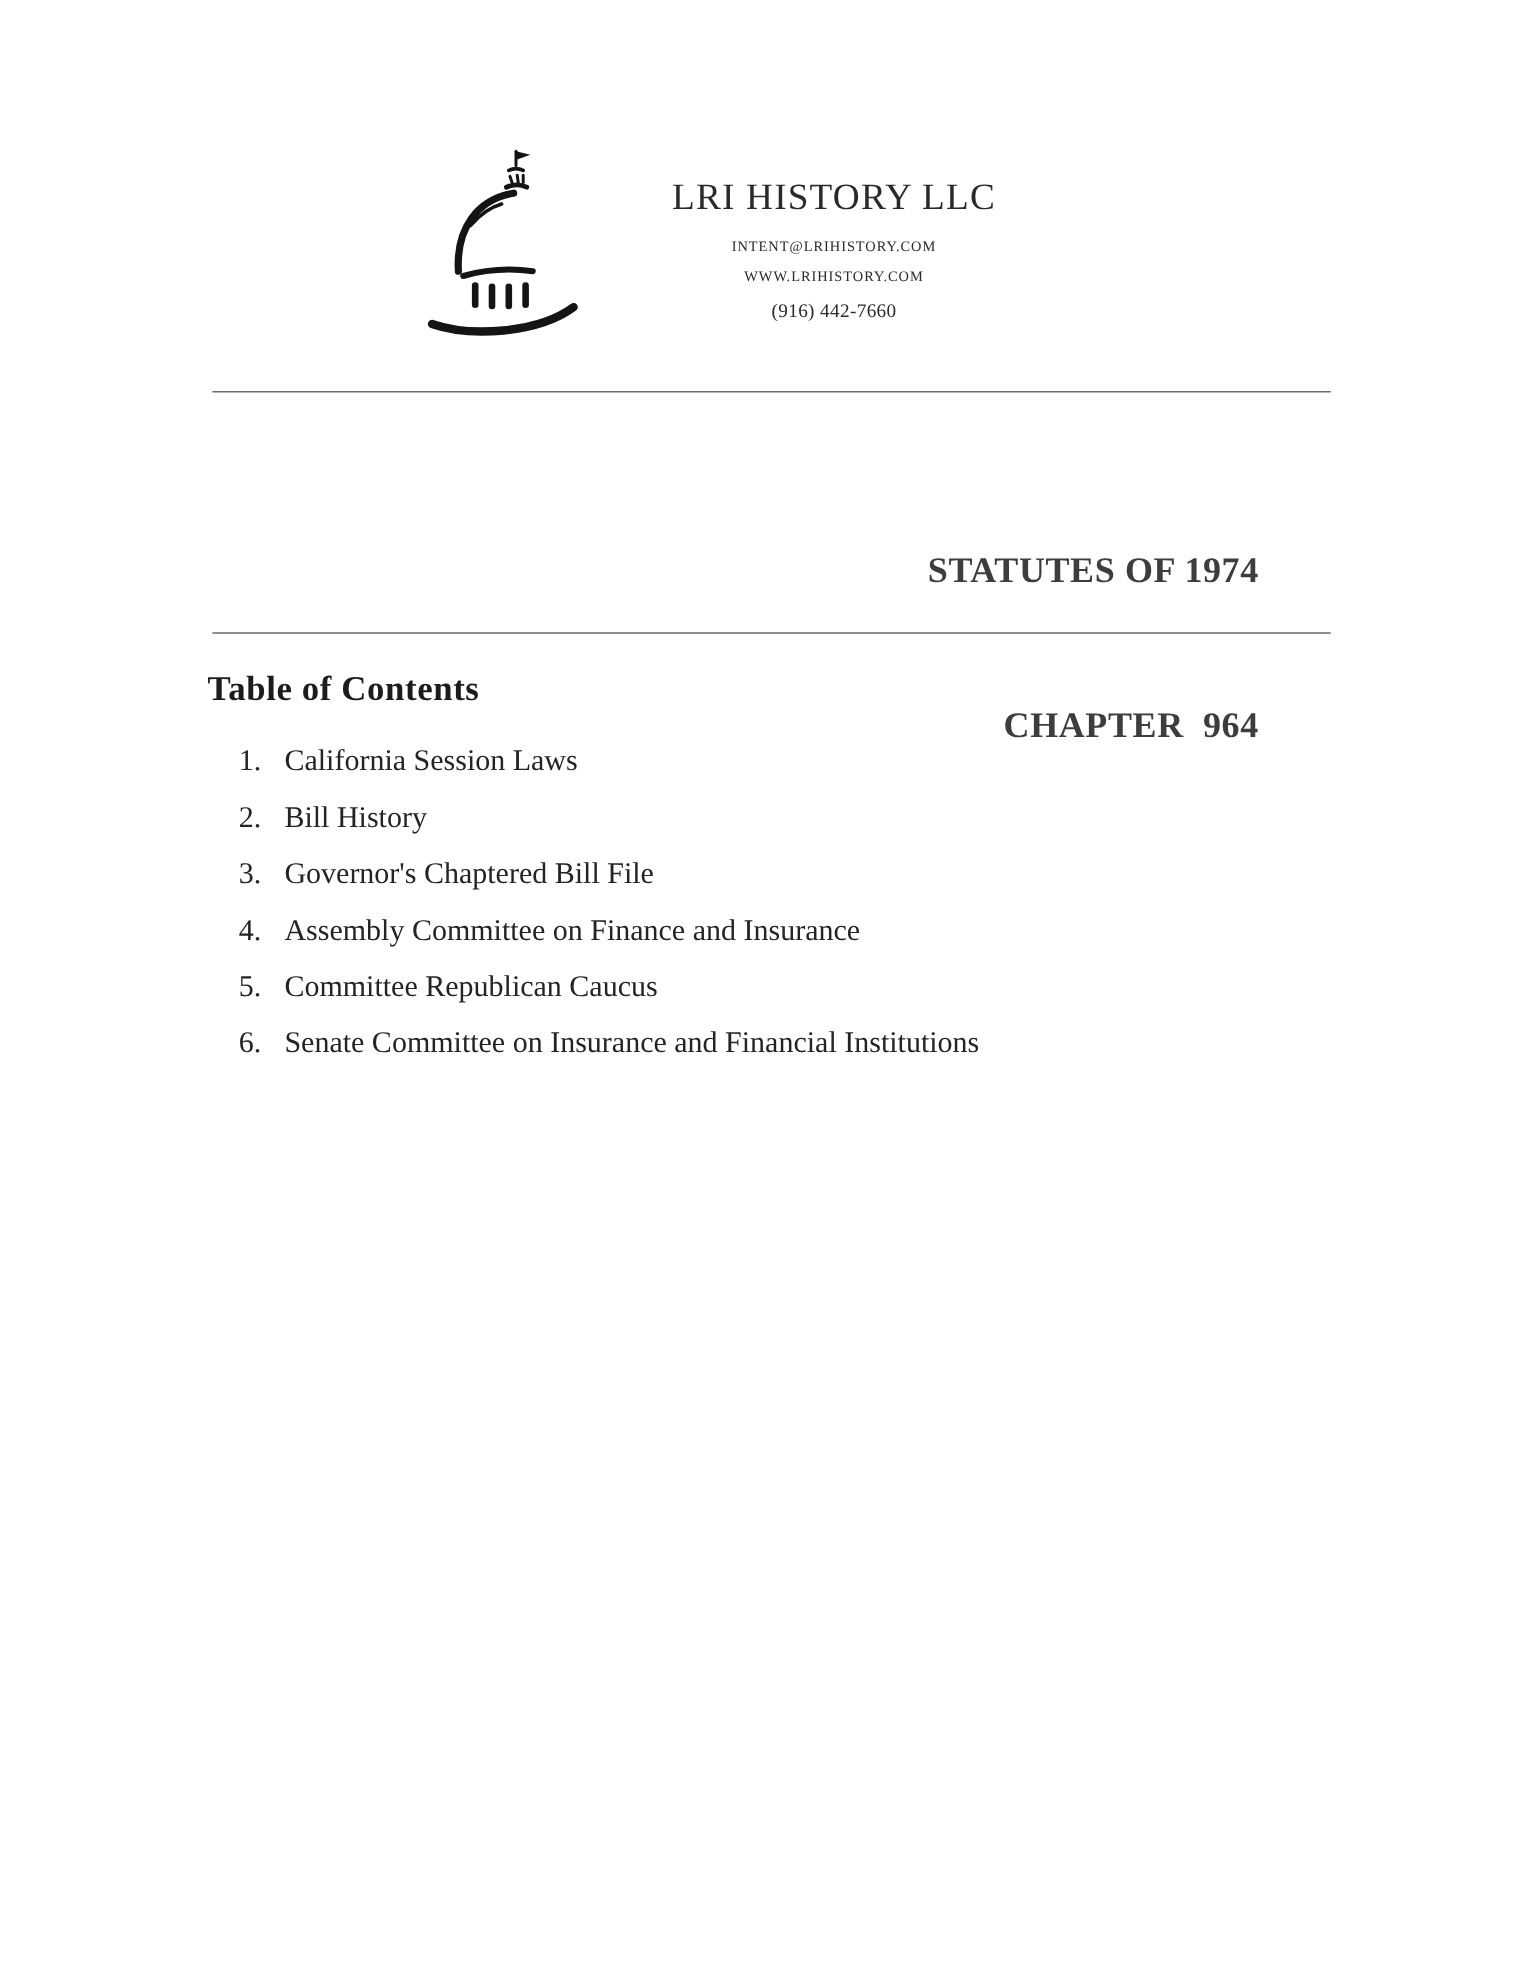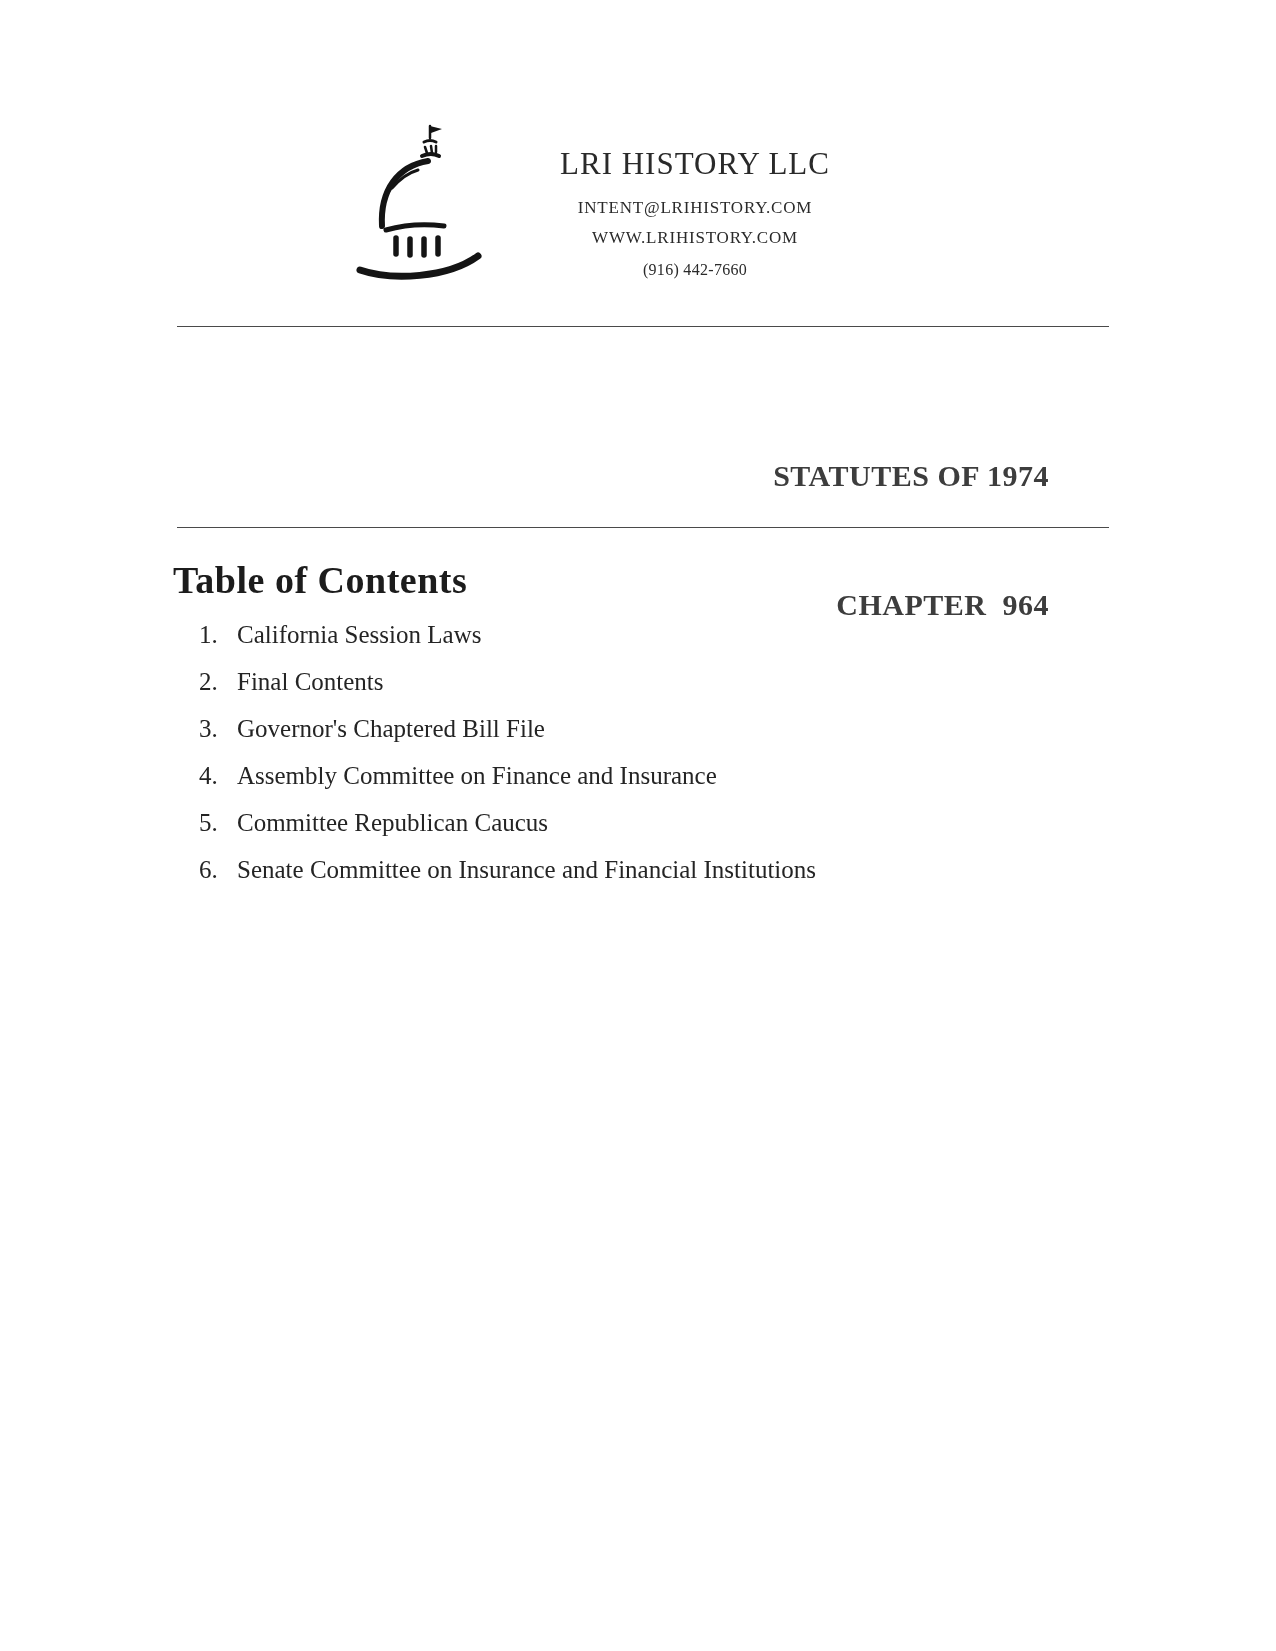--- a/index.html
+++ b/index.html
@@ -39,21 +39,21 @@
     text-align: center;
   }
   .company-name {
     font-size: 31px;
     letter-spacing: 1px;
     color: #2a2a2a;
     margin-bottom: 16px;
     white-space: nowrap;
   }
   .contact-line {
-    font-size: 17px;
+    font-size: 12px;
     letter-spacing: 0.8px;
     color: #2a2a2a;
     margin-bottom: 10px;
     white-space: nowrap;
   }
   .phone-line {
     font-size: 16px;
     letter-spacing: 0.3px;
     color: #2a2a2a;
     white-space: nowrap;
@@ -84,21 +84,21 @@
     line-height: 43px;
     letter-spacing: 0.5px;
     white-space: pre-wrap;
   }
 
   
   .toc-heading {
     position: absolute;
     top: 558px;
     left: 116px;
-    font-size: 38px;
+    font-size: 29px;
     font-weight: bold;
     color: #1c1c1c;
     letter-spacing: 0.5px;
   }
   .toc-list {
     position: absolute;
     top: 622px;
     left: 142px;
     width: 900px;
     list-style: none;
@@ -165,21 +165,21 @@
 
   <div class="toc-heading">Table of Contents</div>
 
   <ul class="toc-list">
     <li class="toc-item">
       <span class="toc-num">1.</span>
       <span class="toc-label">California Session Laws</span>
     </li>
     <li class="toc-item">
       <span class="toc-num">2.</span>
-      <span class="toc-label">Final Contents</span>
+      <span class="toc-label">Bill History</span>
     </li>
     <li class="toc-item">
       <span class="toc-num">3.</span>
       <span class="toc-label">Governor's Chaptered Bill File</span>
     </li>
     <li class="toc-item">
       <span class="toc-num">4.</span>
       <span class="toc-label">Assembly Committee on Finance and Insurance</span>
     </li>
     <li class="toc-item">

